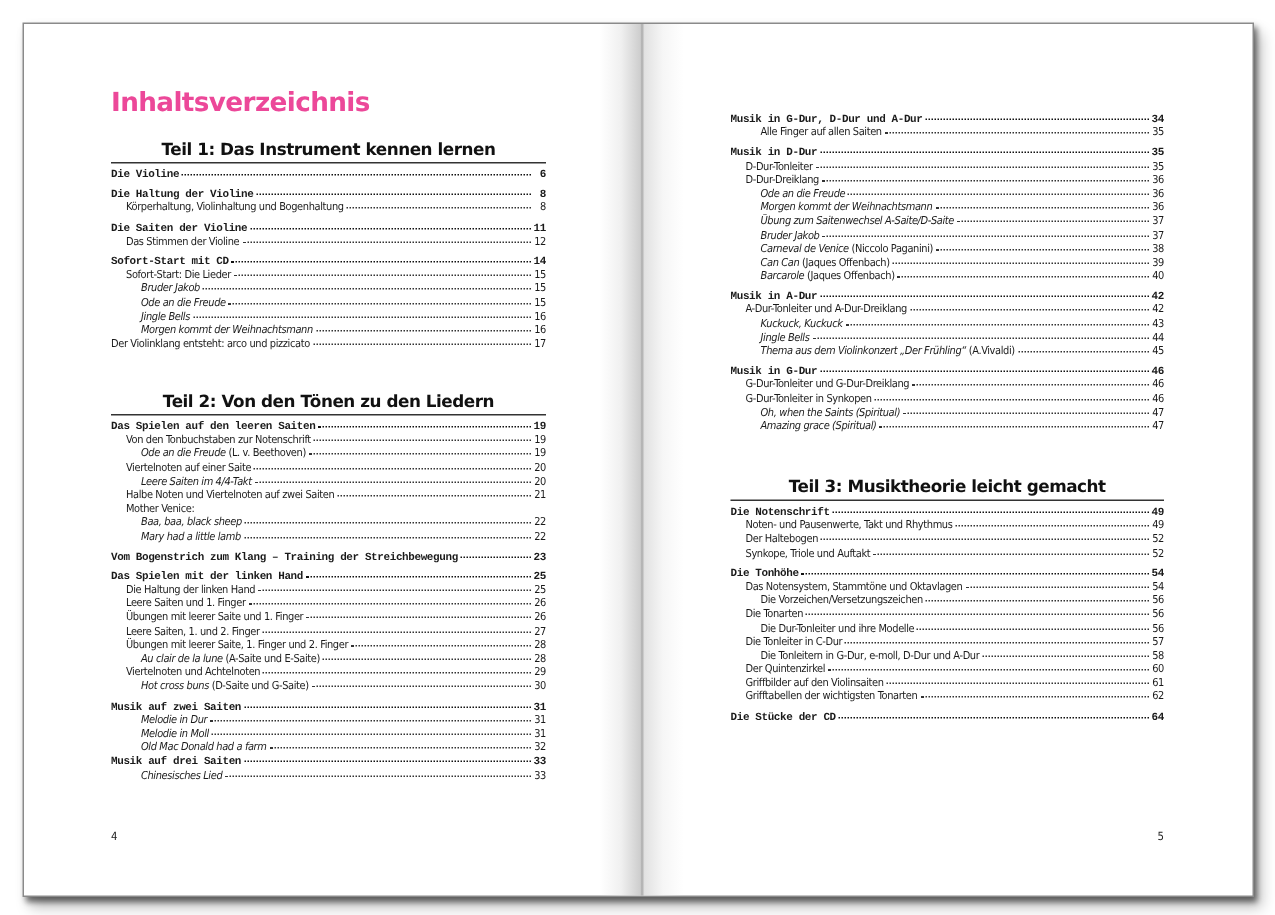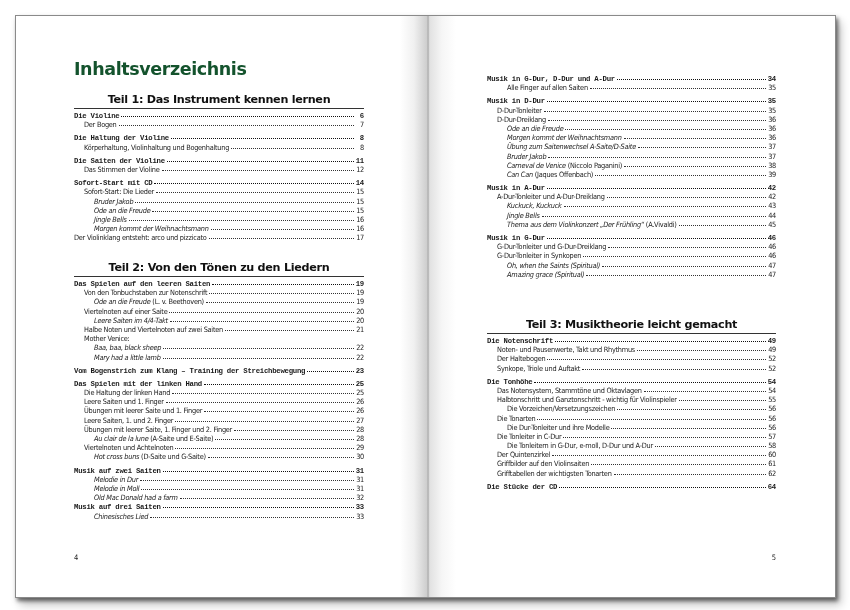--- a/index.html
+++ b/index.html
@@ -19,21 +19,21 @@
     background: linear-gradient(to right,
       rgba(255,255,255,0) 0%, rgba(230,230,230,0.6) 25%, rgba(200,200,200,0.9) 48%,
       rgba(170,170,170,1) 50%, rgba(222,222,222,0.9) 53%, rgba(240,240,240,0.6) 75%, rgba(255,255,255,0) 100%);
   }
   .page { position: absolute; top: 0; height: 100%; }
   .page.left { left: 58px; width: 290px; }
   .page.right { left: 471px; width: 289px; }
   .doc-title {
     position: absolute; left: 0; top: 43px; margin: 0;
     font-family: "DejaVu Sans", sans-serif; font-weight: bold; font-size: 17.5px;
-    letter-spacing: -0.4px; color: #14532d; text-align: right;
+    letter-spacing: -0.4px; color: #ec4899; text-align: right;
   }
   .part {
     font-family: "DejaVu Sans", sans-serif; font-weight: bold; font-size: 11.2px;
     letter-spacing: -0.3px; color: #111; margin: 0; white-space: nowrap; text-align: center;
   }
   .sec { position: absolute; left: 0; right: 0; }
   .row {
     display: flex; align-items: baseline; height: 9.2px; line-height: 9.2px;
     font-size: 7.3px; letter-spacing: -0.25px; white-space: nowrap;
   }
@@ -63,25 +63,20 @@
     <h1 class="doc-title">Inhaltsverzeichnis</h1>
     <div class="sec" id="left-part-1" style="top:77px;">
         <h2 class="part">Teil 1: Das Instrument kennen lernen</h2>
         <div class="part-line"></div>
         <div class="group">
           <div class="row b">
             <span class="t"><span>Die Violine</span></span>
             <span class="d"></span>
             <span class="p">6</span>
           </div>
-          <div class="row l1">
-            <span class="t"><span>Der Bogen</span></span>
-            <span class="d"></span>
-            <span class="p">7</span>
-          </div>
         </div>
         <div class="group">
           <div class="row b">
             <span class="t"><span>Die Haltung der Violine</span></span>
             <span class="d"></span>
             <span class="p">8</span>
           </div>
           <div class="row l1">
             <span class="t"><span>Körperhaltung, Violinhaltung und Bogenhaltung</span></span>
             <span class="d"></span>
@@ -331,20 +326,25 @@
           <div class="row l2">
             <span class="t"><span class="it">Carneval de Venice</span><span> (Niccolo Paganini)</span></span>
             <span class="d"></span>
             <span class="p">38</span>
           </div>
           <div class="row l2">
             <span class="t"><span class="it">Can Can</span><span> (Jaques Offenbach)</span></span>
             <span class="d"></span>
             <span class="p">39</span>
           </div>
+          <div class="row l2">
+            <span class="t"><span class="it">Barcarole</span><span> (Jaques Offenbach)</span></span>
+            <span class="d"></span>
+            <span class="p">40</span>
+          </div>
         </div>
         <div class="group">
           <div class="row b">
             <span class="t"><span>Musik in A-Dur</span></span>
             <span class="d"></span>
             <span class="p">42</span>
           </div>
           <div class="row l1">
             <span class="t"><span>A-Dur-Tonleiter und A-Dur-Dreiklang</span></span>
             <span class="d"></span>
@@ -422,25 +422,20 @@
         <div class="group">
           <div class="row b">
             <span class="t"><span>Die Tonhöhe</span></span>
             <span class="d"></span>
             <span class="p">54</span>
           </div>
           <div class="row l1">
             <span class="t"><span>Das Notensystem, Stammtöne und Oktavlagen</span></span>
             <span class="d"></span>
             <span class="p">54</span>
-          </div>
-          <div class="row l1">
-            <span class="t"><span>Halbtonschritt und Ganztonschritt - wichtig für Violinspieler</span></span>
-            <span class="d"></span>
-            <span class="p">55</span>
           </div>
           <div class="row l2">
             <span class="t"><span>Die Vorzeichen/Versetzungszeichen</span></span>
             <span class="d"></span>
             <span class="p">56</span>
           </div>
           <div class="row l1">
             <span class="t"><span>Die Tonarten</span></span>
             <span class="d"></span>
             <span class="p">56</span>

